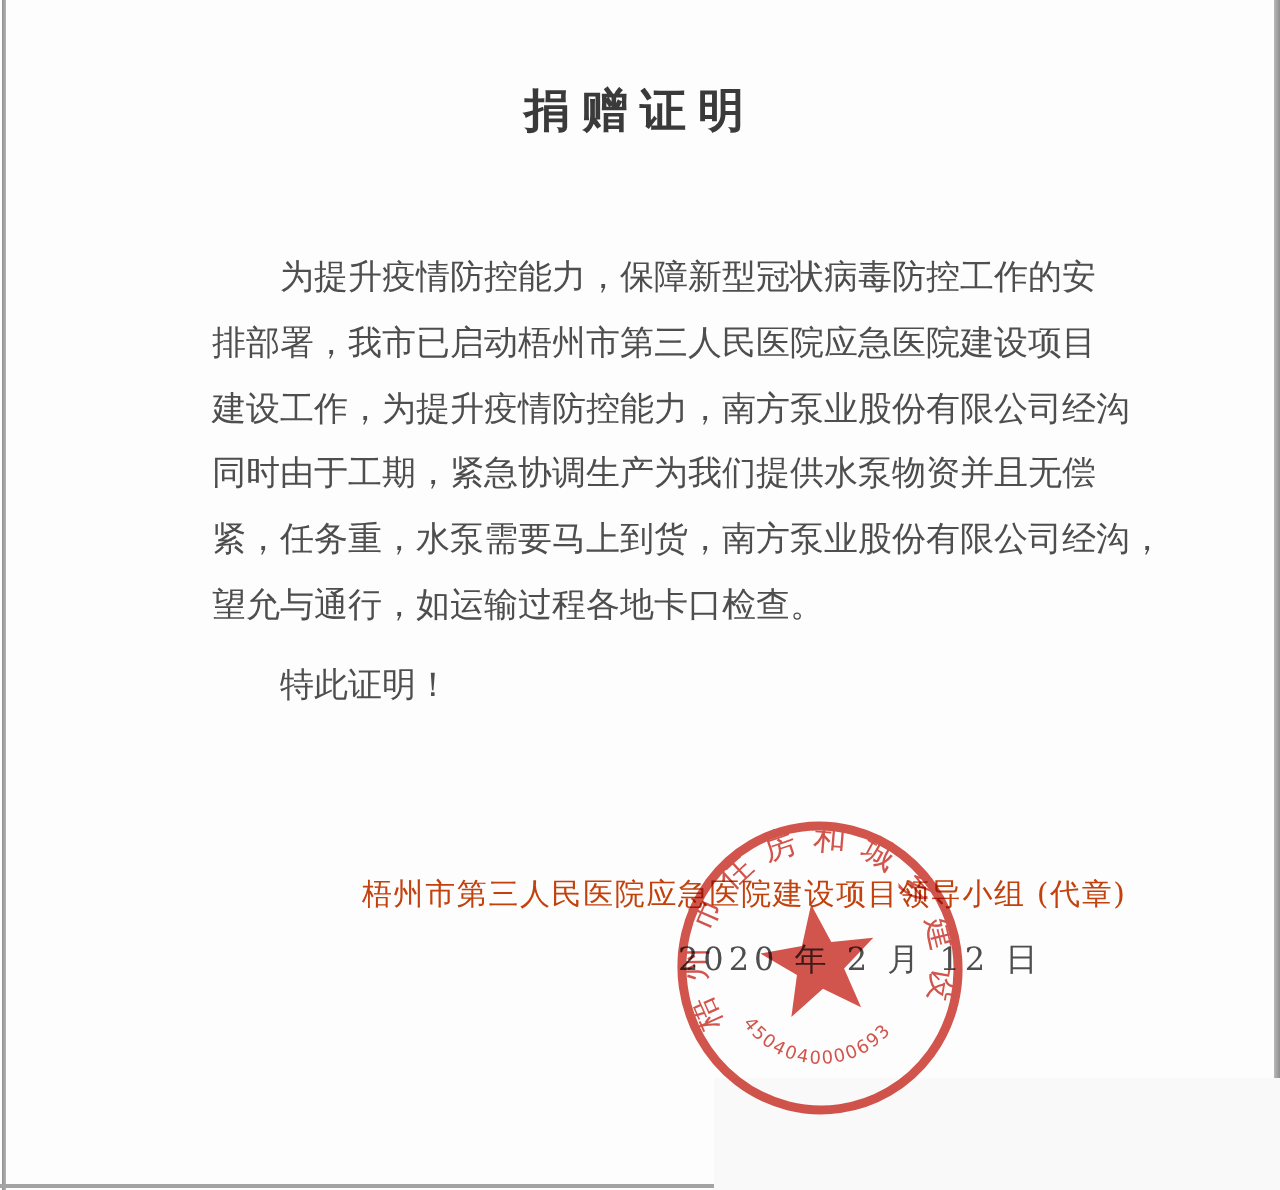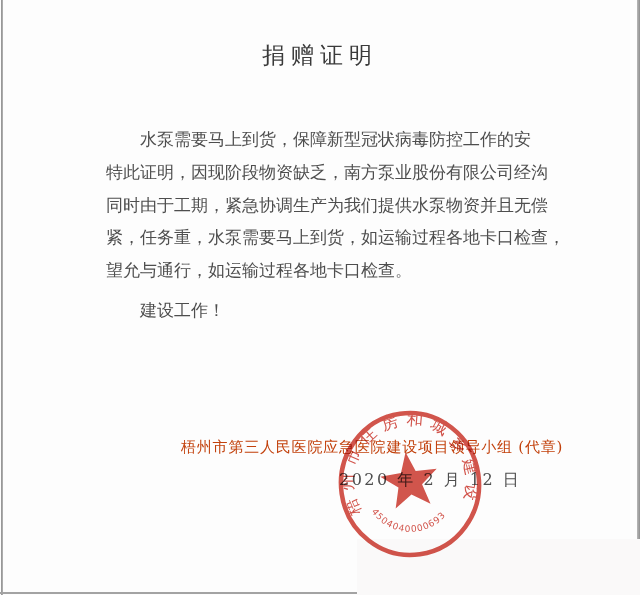--- a/index.html
+++ b/index.html
@@ -43,20 +43,21 @@
 
   .doc-title {
     position: absolute;
     top: 40px;
     left: 0;
     width: 100%;
     text-align: center;
     font-size: 23px;
     letter-spacing: 6px;
     color: #3a3a3a;
+    font-weight: bold;
   }
 
   .body-text {
     position: absolute;
     left: 106px;
     top: 123px;
     width: 444px;
     font-size: 17px;
     line-height: 32.8px;
     color: #4e4e4e;
@@ -106,26 +107,27 @@
 <div class="page">
 
   <div class="edge-left"></div>
   <div class="edge-right"></div>
   <div class="shade-bottom-right"></div>
   <div class="edge-bottom"></div>
 
   <div class="doc-title">捐赠证明</div>
 
   <div class="body-text">
-    <div class="body-line indent">水泵需要马上到货，保障新型冠状病毒防控工作的安</div>
-    <div class="body-line">特此证明，因现阶段物资缺乏，南方泵业股份有限公司经沟</div>
+    <div class="body-line indent">为提升疫情防控能力，保障新型冠状病毒防控工作的安</div>
+    <div class="body-line">排部署，我市已启动梧州市第三人民医院应急医院建设项目</div>
+    <div class="body-line">建设工作，为提升疫情防控能力，南方泵业股份有限公司经沟</div>
     <div class="body-line">同时由于工期，紧急协调生产为我们提供水泵物资并且无偿</div>
-    <div class="body-line">紧，任务重，水泵需要马上到货，如运输过程各地卡口检查，</div>
+    <div class="body-line">紧，任务重，水泵需要马上到货，南方泵业股份有限公司经沟，</div>
     <div class="body-line">望允与通行，如运输过程各地卡口检查。</div>
-    <div class="closing-line">建设工作！</div>
+    <div class="closing-line">特此证明！</div>
   </div>
 
   <div class="signature-line">梧州市第三人民医院应急医院建设项目领导小组 (代章)</div>
 
   <div class="date-line">2020 年 2 月 12 日</div>
 
   <svg class="seal" viewBox="0 0 150 152" xmlns="http://www.w3.org/2000/svg">
     <defs>
       <path id="seal-top-arc" d="M 23,97 A 57,57 0 1 1 127,97" fill="none"></path>
       <path id="seal-bottom-arc" d="M 33,98 A 47,47 0 0 0 117,98" fill="none"></path>

